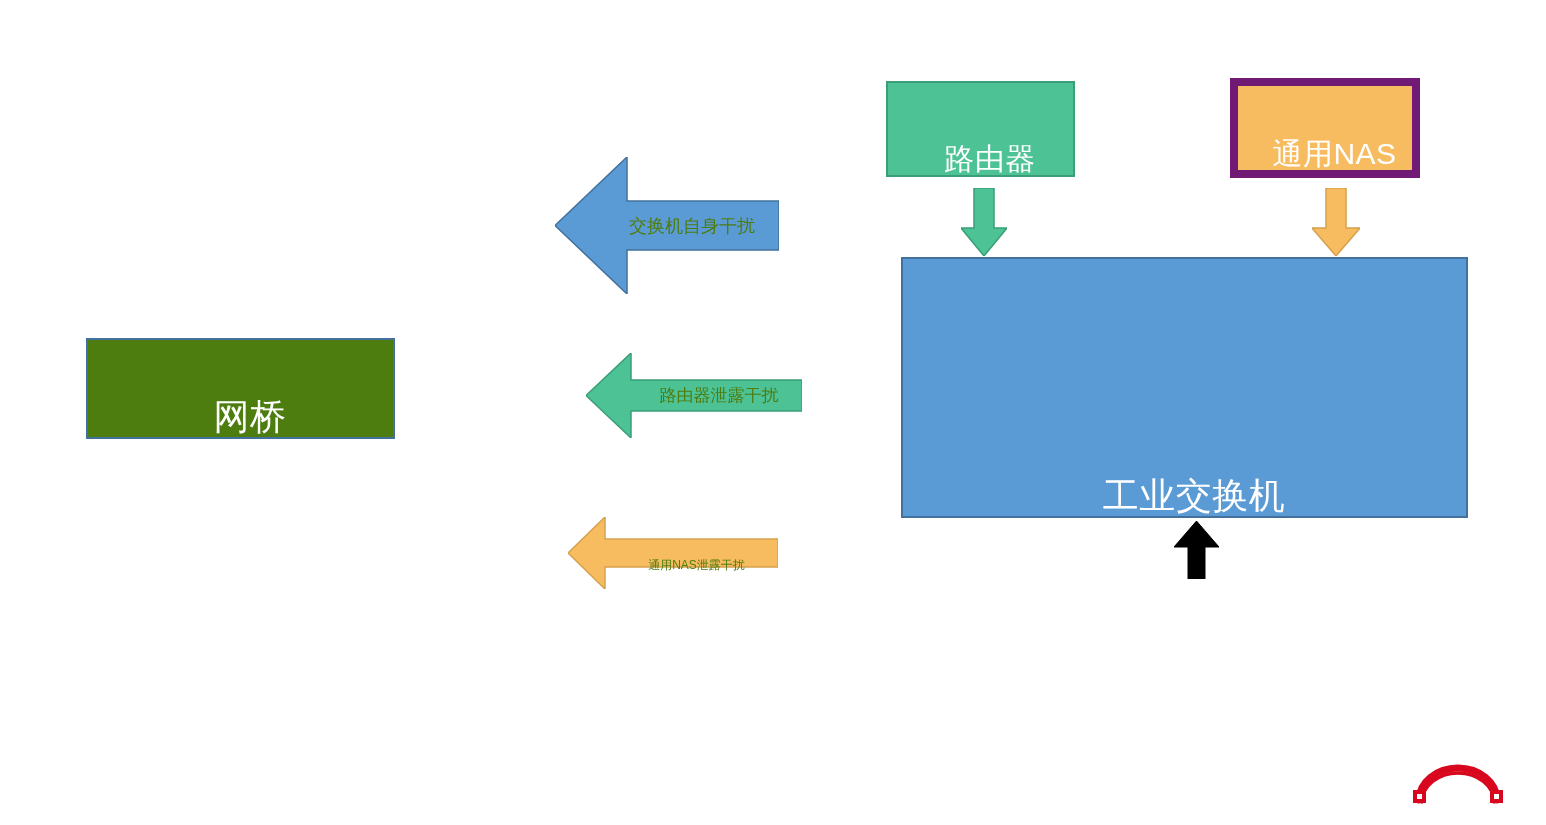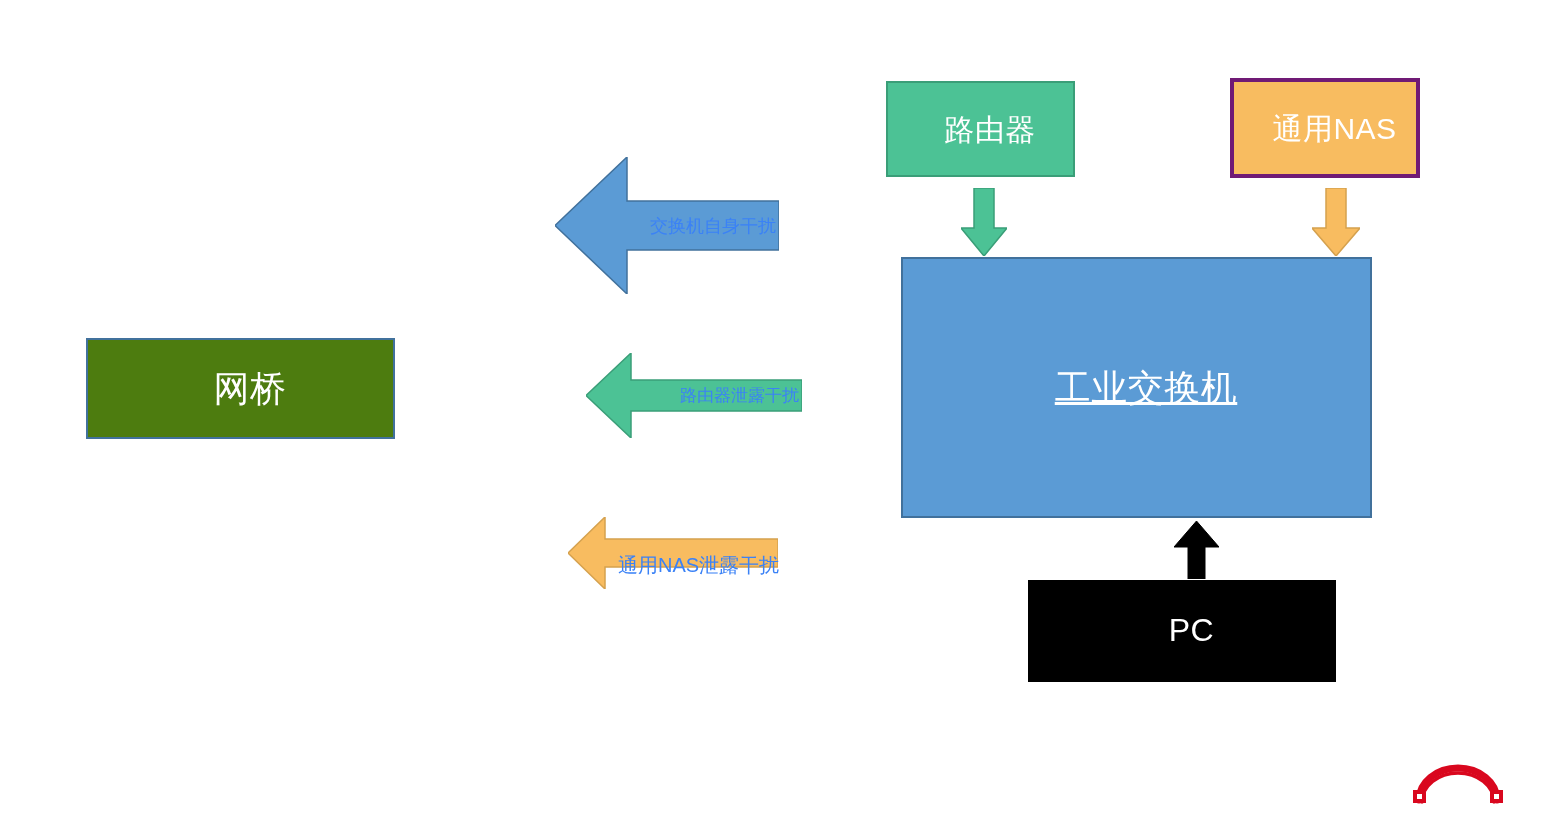--- a/index.html
+++ b/index.html
@@ -14,21 +14,21 @@
     position: relative;
     width: 1546px;
     height: 825px;
     background: #ffffff;
     overflow: hidden;
   }
   .node {
     position: absolute;
     box-sizing: border-box;
     display: flex;
-    align-items: center;
+    align-items: flex-end;
     justify-content: center;
     color: #ffffff;
     line-height: 1.1;
     text-align: center;
     letter-spacing: 0.5px;
     padding-left: 19px;
   }
   .node-label {
     display: block;
   }
@@ -42,29 +42,28 @@
   }
   #node-router {
     left: 886px; top: 81px; width: 189px; height: 96px;
     background: #4cc295;
     border: 2px solid #3a9e78;
     font-size: 30px;
   }
   #node-nas {
     left: 1230px; top: 78px; width: 190px; height: 100px;
     background: #f8bc60;
-    border: 4px solid #701a75;
+    border: 8px solid #701a75;
     font-size: 30px;
   }
   #node-switch {
-    left: 901px; top: 257px; width: 471px; height: 261px;
+    left: 901px; top: 257px; width: 567px; height: 261px;
     background: #5b9bd5;
     border: 2px solid #41719c;
     font-size: 36px;
-    text-decoration: underline;
   }
   #node-pc {
     left: 1028px; top: 580px; width: 308px; height: 102px;
     background: #000000;
     border: none;
     font-size: 32px;
   }
 
   
   .arrow-left {
@@ -75,24 +74,24 @@
   }
   .arrow-left svg {
     position: absolute;
     left: 0; top: 0;
     width: 100%;
     height: 100%;
     display: block;
   }
   .arrow-left .arrow-text {
     position: relative;
-    color: #3b82f6;
+    color: #4d7c0f;
     white-space: nowrap;
     z-index: 2;
-    text-align: right;
+    text-align: center;
   }
 
   #arrow-switch-self {
     left: 555px; top: 157px; width: 224px; height: 137px;
   }
   #arrow-switch-self .arrow-text {
     font-size: 18px;
     width: 168px;
     margin-right: 3px;
   }
@@ -103,21 +102,21 @@
   #arrow-router-leak .arrow-text {
     font-size: 17px;
     width: 160px;
     margin-right: 3px;
   }
 
   #arrow-nas-leak {
     left: 568px; top: 517px; width: 210px; height: 72px;
   }
   #arrow-nas-leak .arrow-text {
-    font-size: 20px;
+    font-size: 12px;
     width: 157px;
     margin-right: 3px;
     margin-top: 24px;
   }
 
   #arrow-pc-leak {
     left: 559px; top: 629px; width: 219px; height: 82px;
   }
   #arrow-pc-leak .arrow-text {
     font-size: 17px;
@@ -162,23 +161,20 @@
   </div>
 
   <div class="node" id="node-nas">
     <span class="node-label">通用NAS</span>
   </div>
 
   <div class="node" id="node-switch">
     <span class="node-label">工业交换机</span>
   </div>
 
-  <div class="node" id="node-pc">
-    <span class="node-label">PC</span>
-  </div>
 
   <div class="arrow-left" id="arrow-switch-self">
     <svg viewBox="0 0 224 137" preserveAspectRatio="none">
       <polygon points="0,68.5 72,0 72,44 224,44 224,93 72,93 72,137" fill="#5b9bd5" stroke="#41719c" stroke-width="1.5"></polygon>
     </svg>
     <span class="arrow-text">交换机自身干扰</span>
   </div>
 
   <div class="arrow-left" id="arrow-router-leak">
     <svg viewBox="0 0 216 85" preserveAspectRatio="none">

